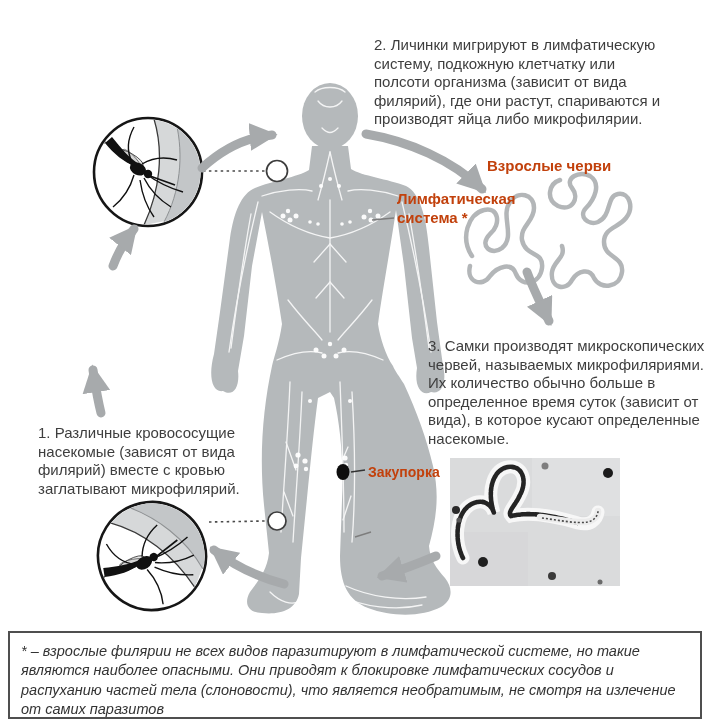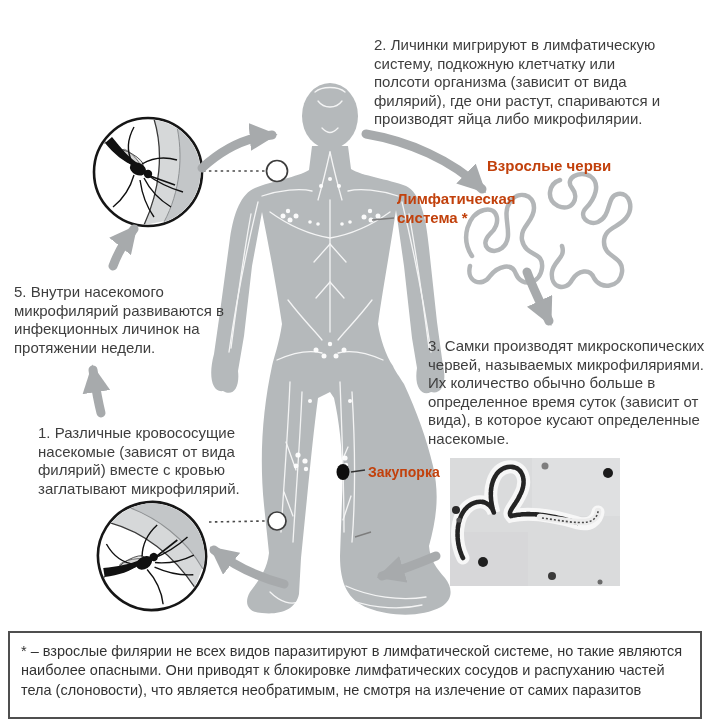--- a/index.html
+++ b/index.html
@@ -14,21 +14,21 @@
   .s2{left:374px;top:36px;width:298px;}
   .s3{left:428px;top:337px;width:285px;}
   .s4{left:38px;top:424px;width:235px;}
   .s5{left:14px;top:283px;width:235px;}
   .lbl{color:#c2410c;font-weight:bold;}
   .worms-lbl{left:487px;top:157px;font-size:15px;}
   .lymph-lbl{left:397px;top:190px;width:112px;font-size:15px;line-height:1.25;}
   .block-lbl{left:368px;top:464px;font-size:14px;}
   .leg-lbl{left:374px;top:516px;width:86px;font-size:14px;line-height:1.22;}
   .footnote{position:absolute;z-index:2;left:8px;top:631px;width:668px;height:66px;
-            border:2px solid #4f4f4f;padding:9px 11px;font-size:14.5px;
+            border:2px solid #4f4f4f;padding:9px 11px;font-size:14.5px;font-style:italic;
             line-height:1.33;color:#333;}
 </style>
 </head>
 <body>
 
 <div class="canvas">
 
 
   <svg class="scene" width="710" height="725" viewBox="0 0 710 725">
     <defs>
@@ -215,21 +215,20 @@
 
     <path d="M372,220 L394,218" stroke="#7d7d7d" stroke-width="1.4"></path>
     <ellipse cx="343" cy="472" rx="6.5" ry="8" fill="#0d0d0d"></ellipse>
     <path d="M351,472 L365,470" stroke="#333" stroke-width="1.7"></path>
     <path d="M355,537 L371,532" stroke="#7d7d7d" stroke-width="1.4"></path>
   </svg>
 
   <div class="txt step s2">2. Личинки мигрируют в лимфатическую систему, подкожную клетчатку или полсоти организма (зависит от вида филярий), где они растут, спариваются и производят яйца либо микрофилярии.</div>
   <div class="txt step s3">3. Самки производят микроскопических червей, называемых микрофиляриями. Их количество обычно больше в определенное время суток (зависит от вида), в которое кусают определенные насекомые.</div>
   <div class="txt step s4">1. Различные кровососущие насекомые (зависят от вида филярий) вместе с кровью заглатывают микрофилярий.</div>
-  <div class="txt step s5">5. Внутри насекомого микрофилярий развиваются в инфекционных личинок на протяжении недели.</div>
 
   <div class="txt lbl worms-lbl">Взрослые черви</div>
   <div class="txt lbl lymph-lbl">Лимфатическая система *</div>
   <div class="txt lbl block-lbl">Закупорка</div>
 
   <div class="footnote">
     <span>* – взрослые филярии не всех видов паразитируют в лимфатической системе, но такие являются наиболее опасными. Они приводят к блокировке лимфатических сосудов и распуханию частей тела (слоновости), что является необратимым, не смотря на излечение от самих паразитов</span>
   </div>
 </div>
 

